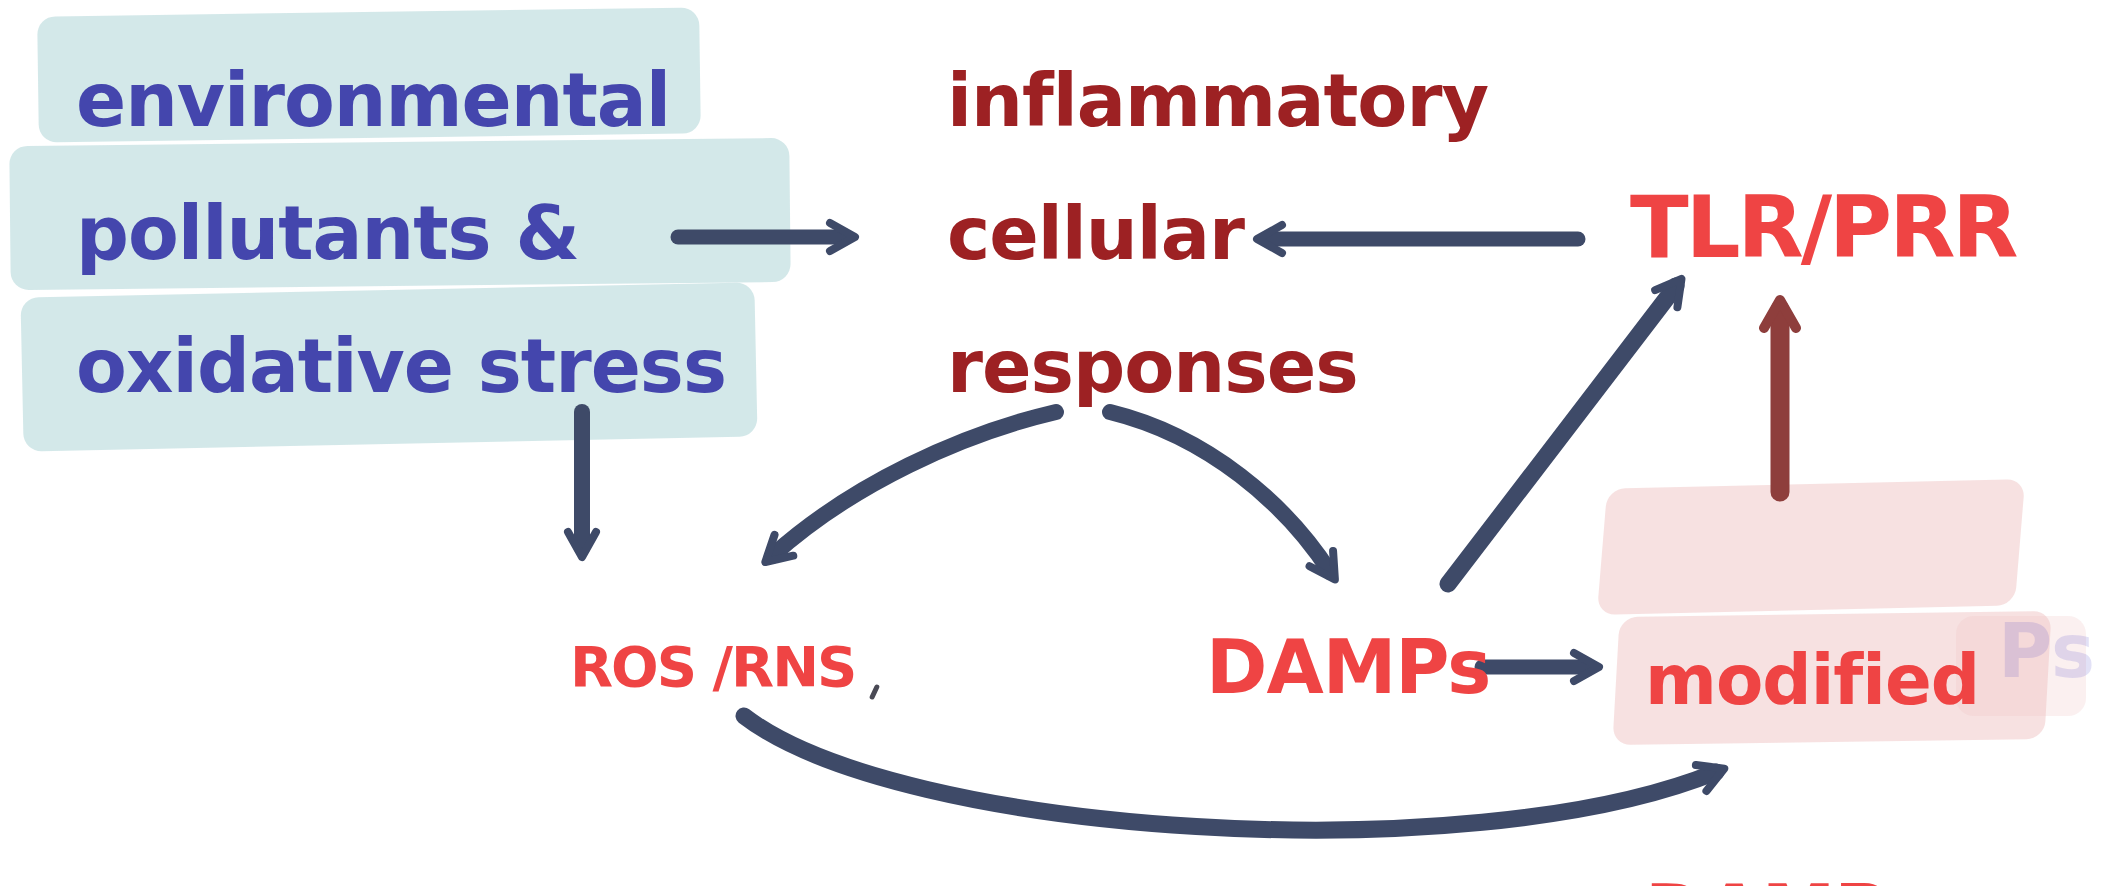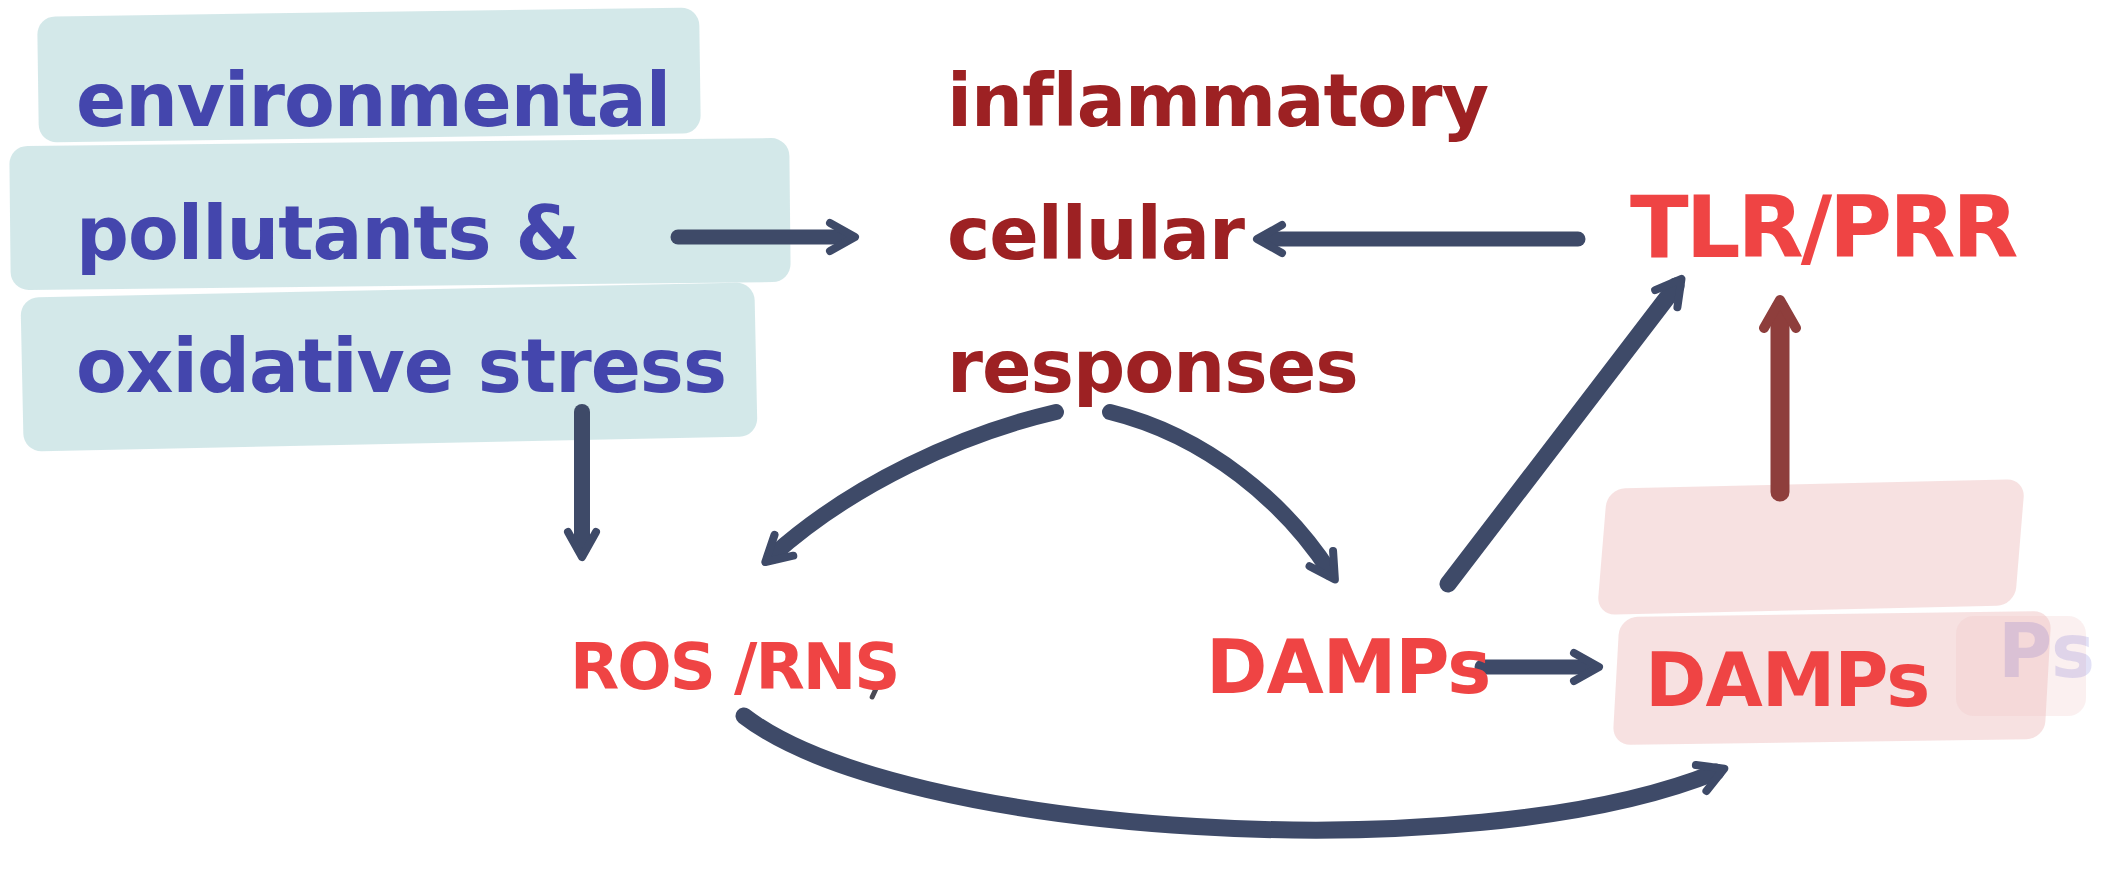--- a/index.html
+++ b/index.html
@@ -17,21 +17,21 @@
   .node{
     position:absolute;z-index:3;font-weight:bold;white-space:pre-line;
     letter-spacing:-1px;line-height:133px;
   }
   .c-leftblue{color:#4446ad;}
   .c-vividblue{color:#ef4444;}
   .c-darkred{color:#9d2123;}
   .node-env{left:76px;top:34px;font-size:74px;}
   .node-inflammatory{left:933px;top:34px;font-size:73px;margin-left:14px;}
   .node-tlrprr{left:1630px;top:172px;font-size:86px;line-height:110px;letter-spacing:-3px;}
-  .node-rosrns{left:570px;top:612px;font-size:64px;line-height:110px;letter-spacing:-2px;}
+  .node-rosrns{left:570px;top:612px;font-size:56px;line-height:110px;letter-spacing:-2px;}
   .node-damps{left:1206px;top:612px;font-size:74px;line-height:110px;}
   .node-modified{left:1645px;top:506px;font-size:69px;line-height:116px;}
   .node-modified .line2{font-size:74px;}
   .ghost{position:absolute;z-index:1;color:#3d33c4;opacity:0.14;font-weight:bold;font-size:74px;margin-left:6px;}
   .stray{position:absolute;z-index:2;width:5px;height:16px;background:#4a4a55;border-radius:3px;transform:rotate(25deg);}
 </style>
 </head>
 <body>
 
 <div class="canvas">
@@ -85,16 +85,17 @@
 cellular
 responses</div>
 
   <div class="node node-tlrprr c-vividblue">TLR/PRR</div>
 
   <div class="node node-rosrns c-vividblue">ROS /RNS</div>
 
   <div class="node node-damps c-vividblue">DAMPs</div>
 
   <div class="node node-modified c-vividblue">
+    <div class="line1">modified</div>
     <div class="line2">DAMPs</div>
   </div>
 
 </div>
 
 </body></html>

